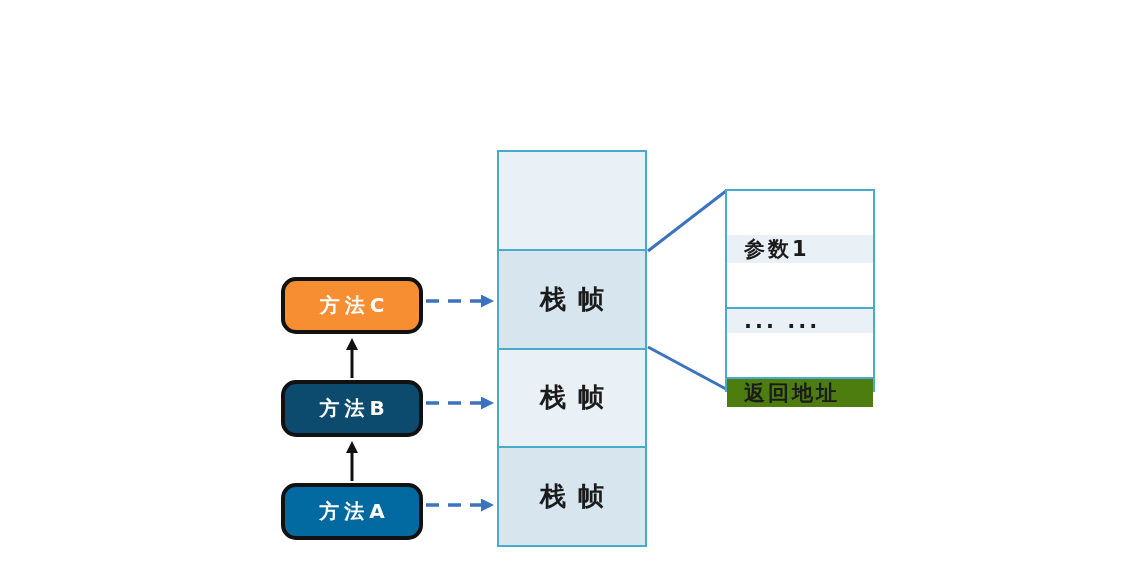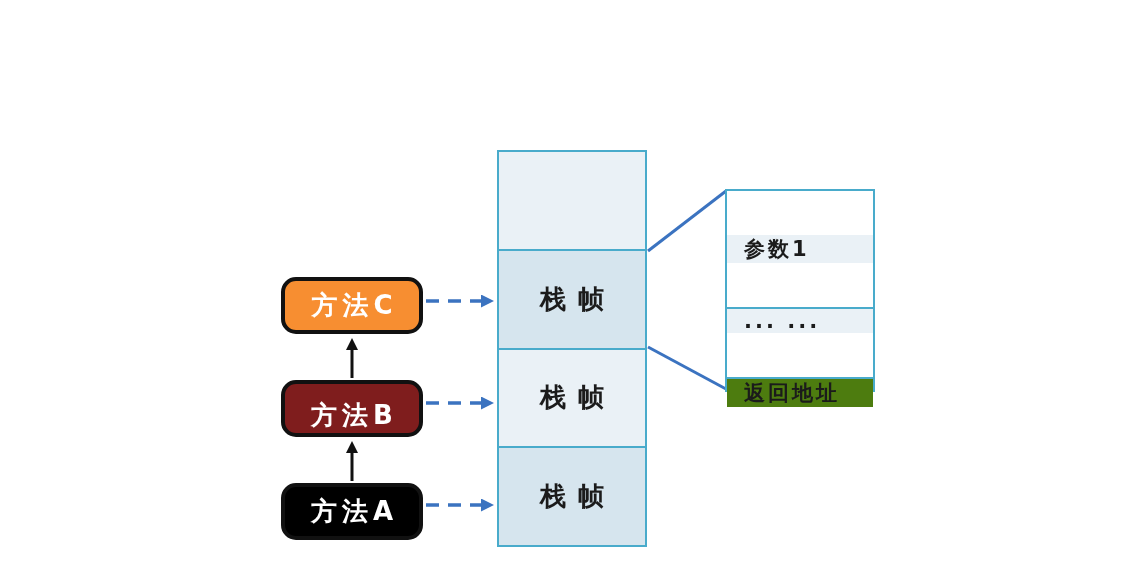--- a/index.html
+++ b/index.html
@@ -17,21 +17,21 @@
     position:absolute;left:281px;width:142px;height:57px;
     box-sizing:border-box;
     border:4px solid var(--box-border,#111);
     border-radius:15px;
     display:flex;align-items:center;justify-content:center;
   }
   .box-c{top:277px;}
   .box-b{top:380px;}
   .box-a{top:483px;}
   .method-label{
-    color:#ffffff;font-size:26px;font-weight:600;letter-spacing:5px;
+    color:#ffffff;font-size:20px;font-weight:600;letter-spacing:5px;
     text-indent:5px;user-select:none;
   }
 
   
   .stack{
     position:absolute;left:497px;top:150px;width:150px;height:397px;
     box-sizing:border-box;
     border:2.5px solid var(--stack-border,#49abcb);
     display:flex;flex-direction:column;
   }
@@ -86,24 +86,24 @@
     <line x1="426" y1="403" x2="481" y2="403" stroke-width="3.5" stroke-dasharray="13 9" marker-end="url(#arrow-blue)" stroke="#3B73C0"></line>
     <line x1="426" y1="505" x2="481" y2="505" stroke-width="3.5" stroke-dasharray="13 9" marker-end="url(#arrow-blue)" stroke="#3B73C0"></line>
 
     <line x1="648" y1="251" x2="726" y2="191" stroke-width="3" stroke="#3B73C0"></line>
     <line x1="648" y1="347" x2="726" y2="389" stroke-width="3" stroke="#3B73C0"></line>
   </svg>
 
   <div class="method-box box-c" style="background-color: rgb(247, 142, 49);">
     <span class="method-label">方法C</span>
   </div>
-  <div class="method-box box-b" style="background-color: #7f1d1d; align-items: flex-end;">
+  <div class="method-box box-b" style="background-color: #0c4a6e;">
     <span class="method-label">方法B</span>
   </div>
-  <div class="method-box box-a" style="background-color: #000000;">
+  <div class="method-box box-a" style="background-color: #0369a1;">
     <span class="method-label">方法A</span>
   </div>
 
   <div class="stack">
     <div class="stack-cell" style="background-color: rgb(234, 241, 246);">
       <span></span>
     </div>
     <div class="stack-cell" style="background-color: rgb(214, 229, 238);">
       <span>栈帧</span>
     </div>

